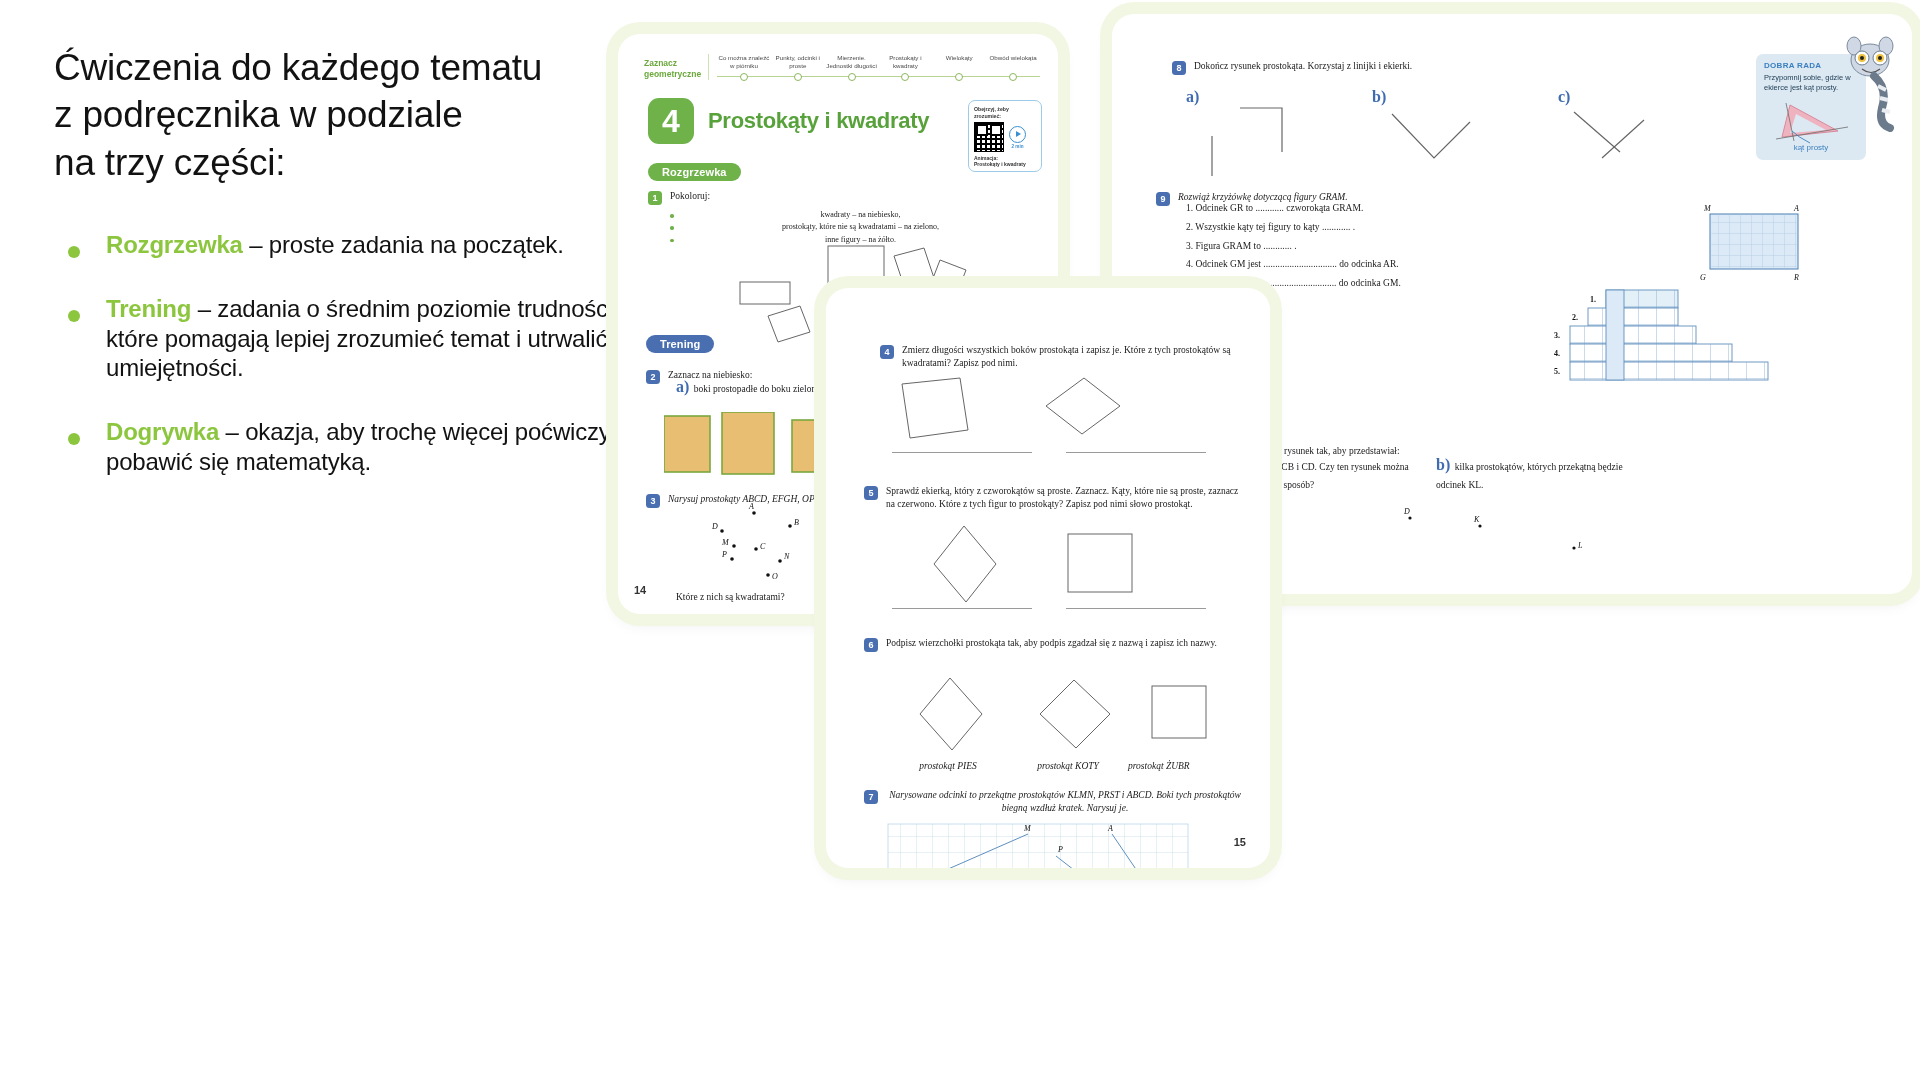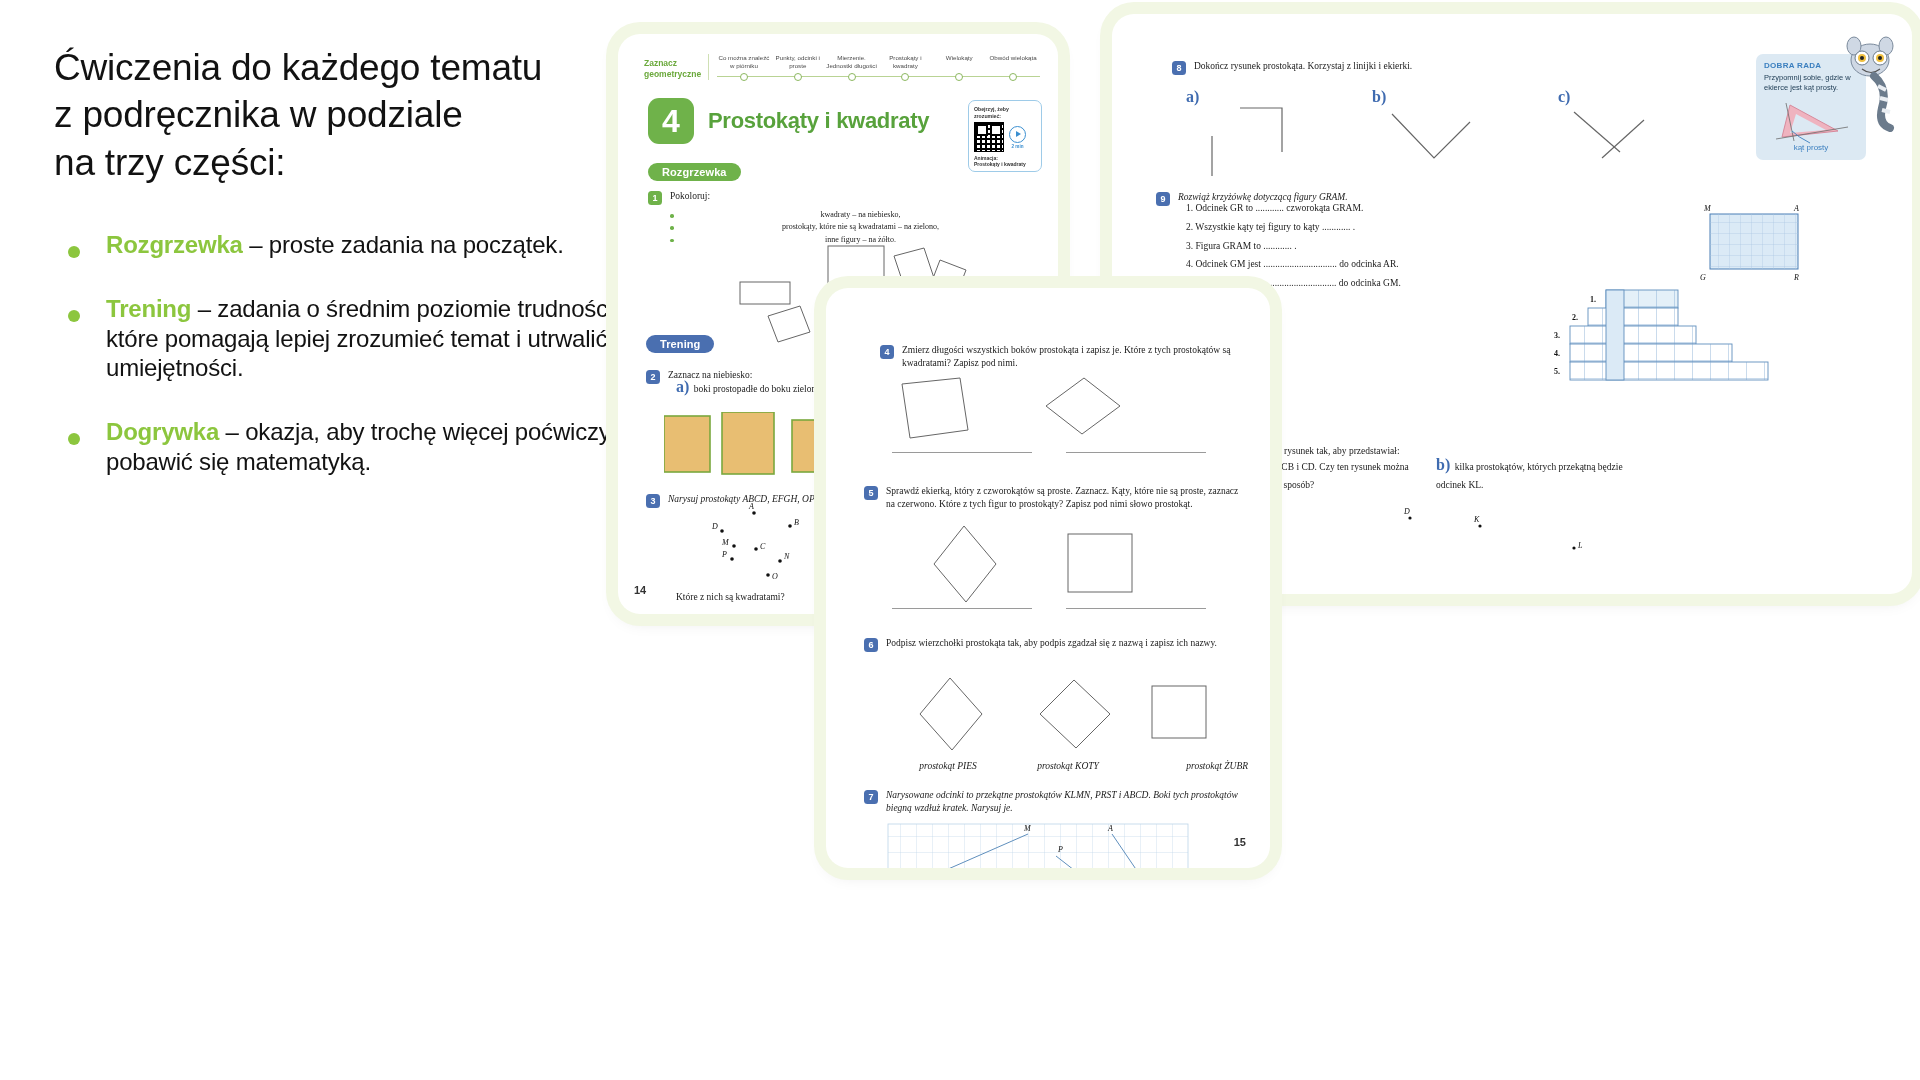--- a/index.html
+++ b/index.html
@@ -111,21 +111,21 @@
     display:flex;align-items:center;justify-content:center;flex:none;margin-top:1px;
   }
   .tnum.green{background:#6fb24a;}
   .tnum.blue{background:#4a6fb0;}
   .tnum.orange{background:#e8922e;}
   .ttext{font-family:"Liberation Serif", serif;font-size:9.5px;color:#1a1a1a;line-height:1.35;}
   .sublist{margin:4px 0 0 30px;padding:0;list-style:none;text-align:center;}
   .sublist li{font-family:"Liberation Serif", serif;font-size:8px;color:#1a1a1a;line-height:1.55;position:relative;padding-left:9px;}
   .sublist li:before{content:"";position:absolute;left:0;top:5px;width:3.5px;height:3.5px;border-radius:50%;background:#6fb24a;}
   .ab{color:#3f6bb0;font-weight:700;font-family:"Liberation Serif", serif;}
-  .ital{font-style:italic;}
+  .ital{font-style:italic;text-align:center;}
   .ansline{border-bottom:.9px solid #9a9a9a;display:inline-block;}
 
   svg{display:block;}
 </style>
 </head>
 <body>
 
 <div class="left-col">
   <div class="intro">
     <span>Ćwiczenia do każdego tematu</span>
@@ -477,21 +477,21 @@
       <div class="ttext">Podpisz wierzchołki prostokąta tak, aby podpis zgadzał się z nazwą i zapisz ich nazwy.</div>
     </div>
     <svg width="360" height="90" style="position:absolute;left:62px;top:382px;">
       <polygon points="32,44 62,8 94,44 64,80" fill="none" stroke="#666" stroke-width="1"></polygon>
       <polygon points="152,44 186,10 222,44 188,78" fill="none" stroke="#666" stroke-width="1"></polygon>
       <rect x="264" y="16" width="54" height="52" fill="none" stroke="#666" stroke-width="1"></rect>
     </svg>
     <div style="position:absolute;left:62px;top:472px;width:370px;display:flex;">
       <span class="ttext ital" style="width:120px;text-align:center;">prostokąt PIES</span>
       <span class="ttext ital" style="width:120px;text-align:center;">prostokąt KOTY</span>
-      <span class="ttext ital" style="width:120px;text-align:right;">prostokąt ŻUBR</span>
+      <span class="ttext ital" style="width:120px;text-align:left;">prostokąt ŻUBR</span>
     </div>
 
     <div class="task" style="position:absolute;left:38px;top:492px;width:380px;">
       <div class="tnum blue">7</div>
       <div class="ttext ital">Narysowane odcinki to przekątne prostokątów KLMN, PRST i ABCD. Boki tych prostokątów biegną wzdłuż kratek. Narysuj je.</div>
     </div>
     <svg width="320" height="82" style="position:absolute;left:58px;top:532px;font-family:'Liberation Serif',serif;">
       <defs>
           <pattern id="gridC" width="16" height="16" patternUnits="userSpaceOnUse">
         <path d="M16 0 L0 0 0 16" fill="none" stroke="#bcd4e8" stroke-width=".7"></path>

